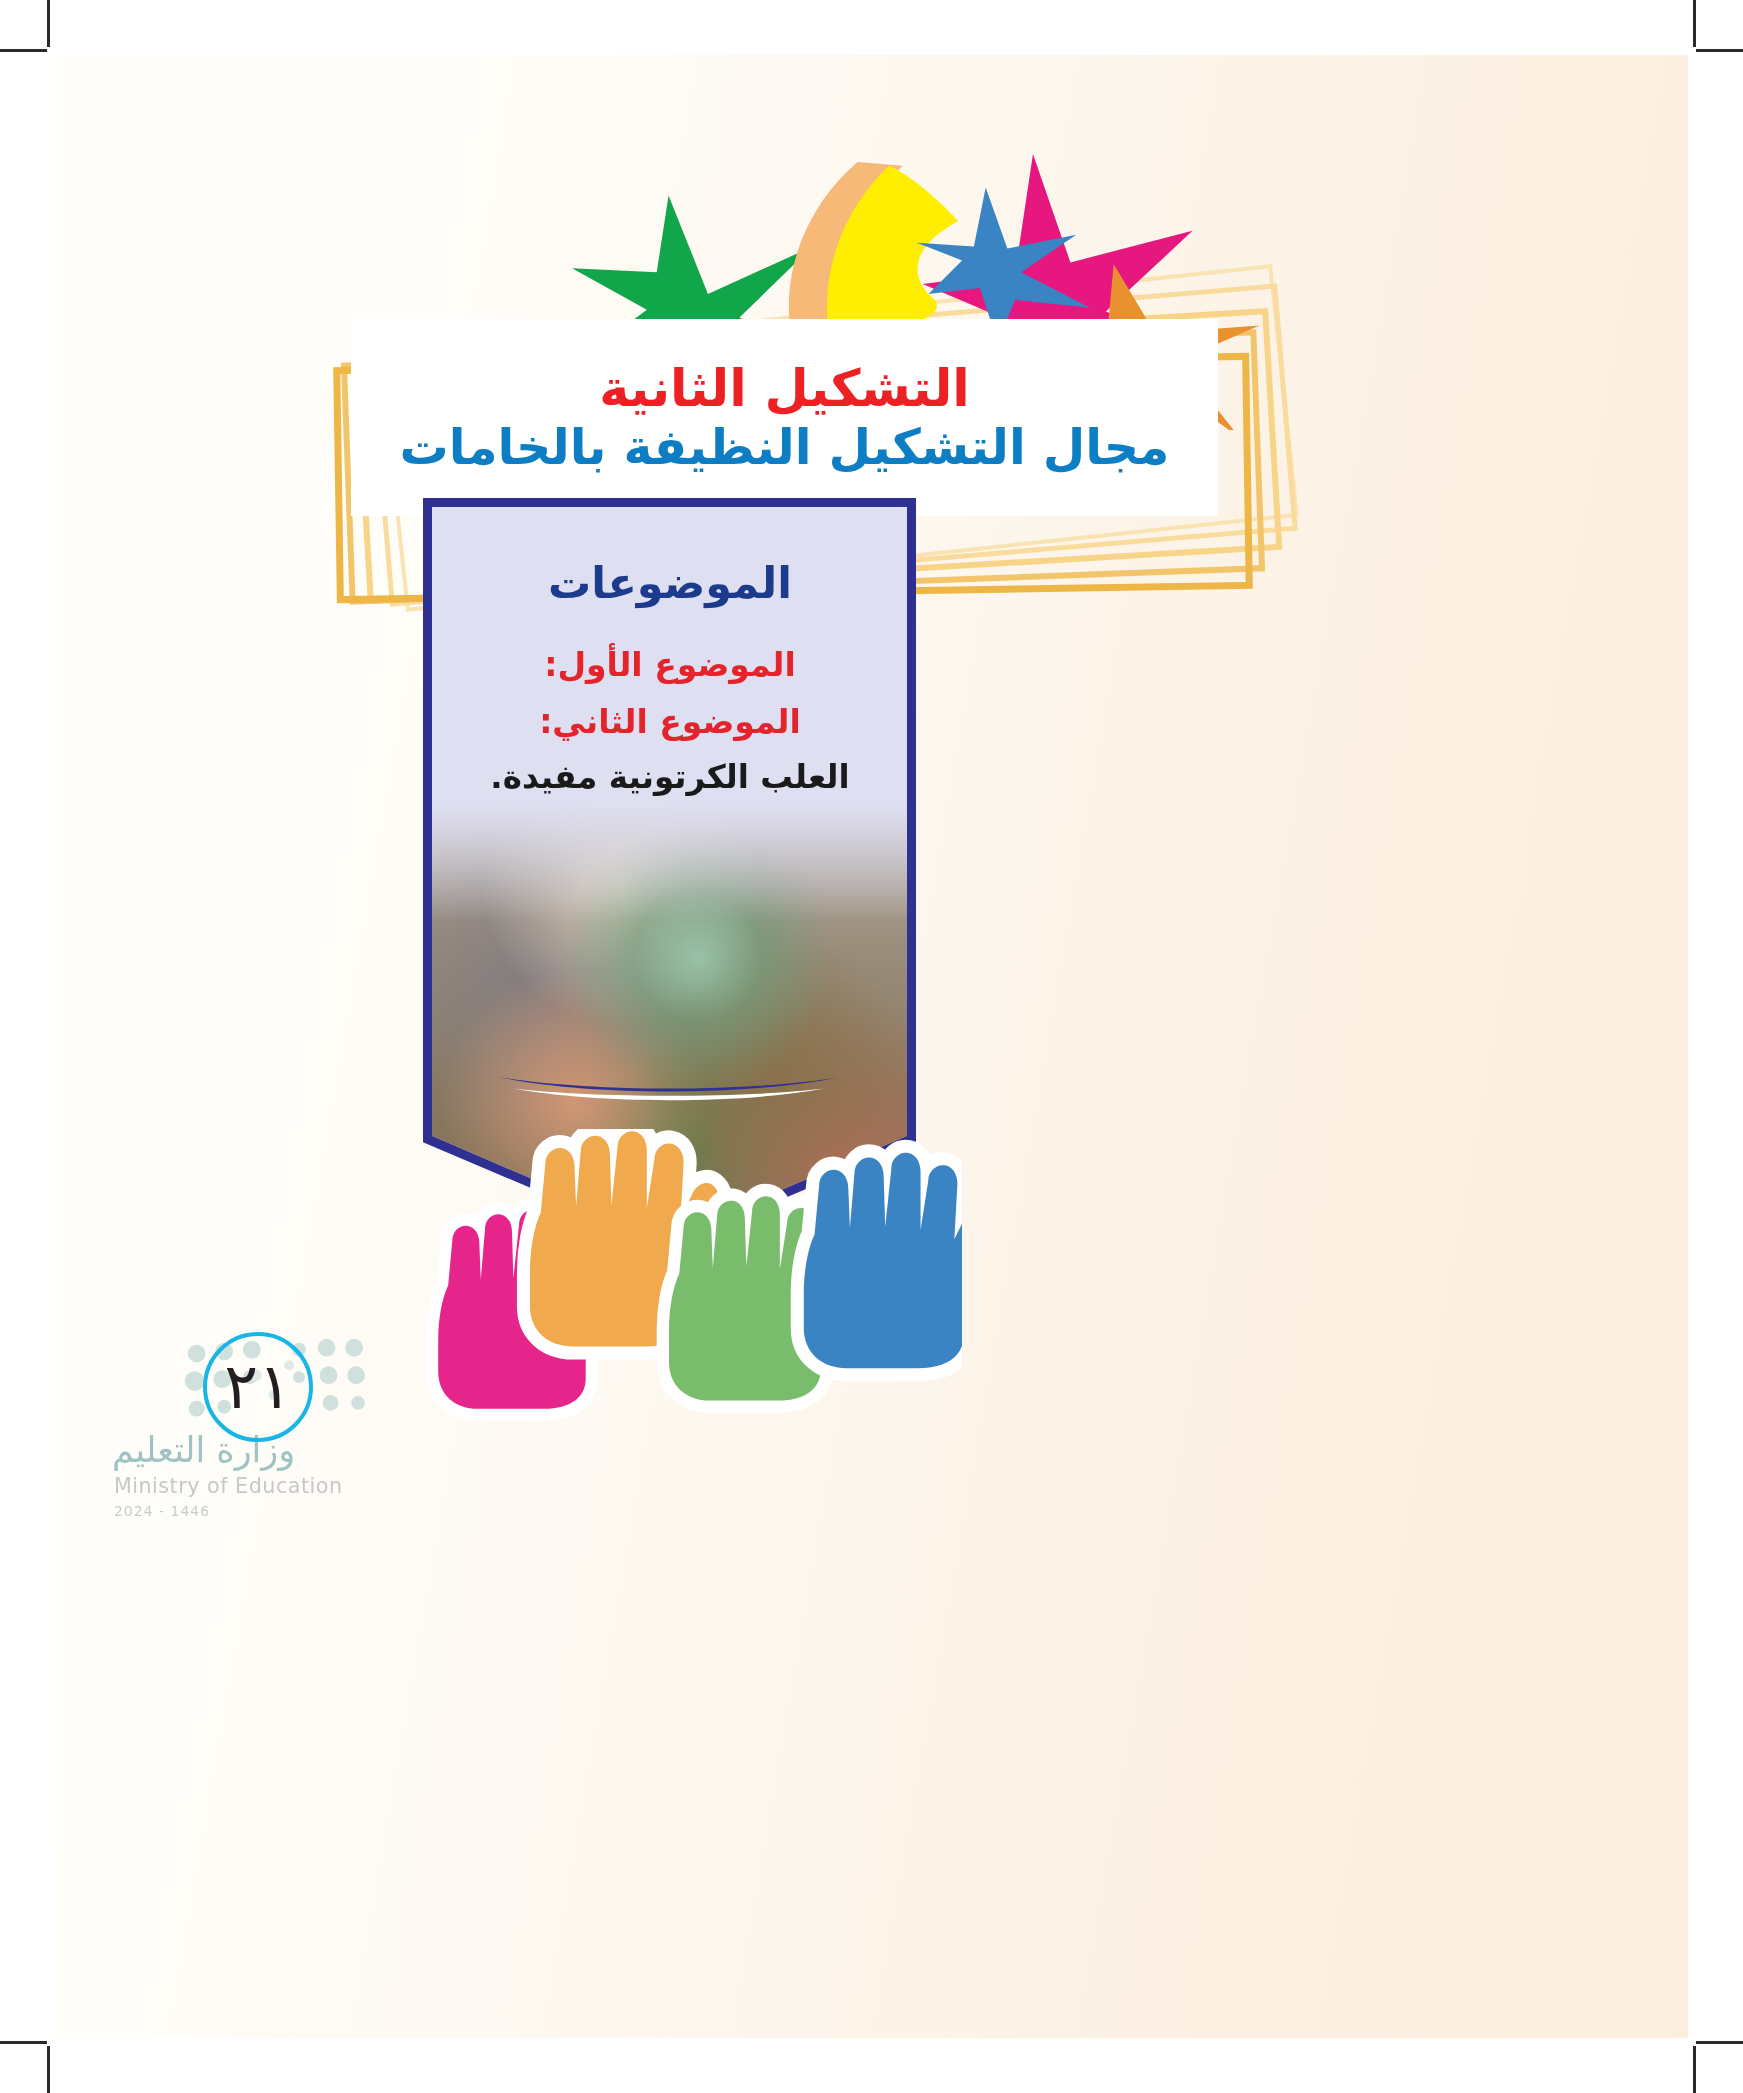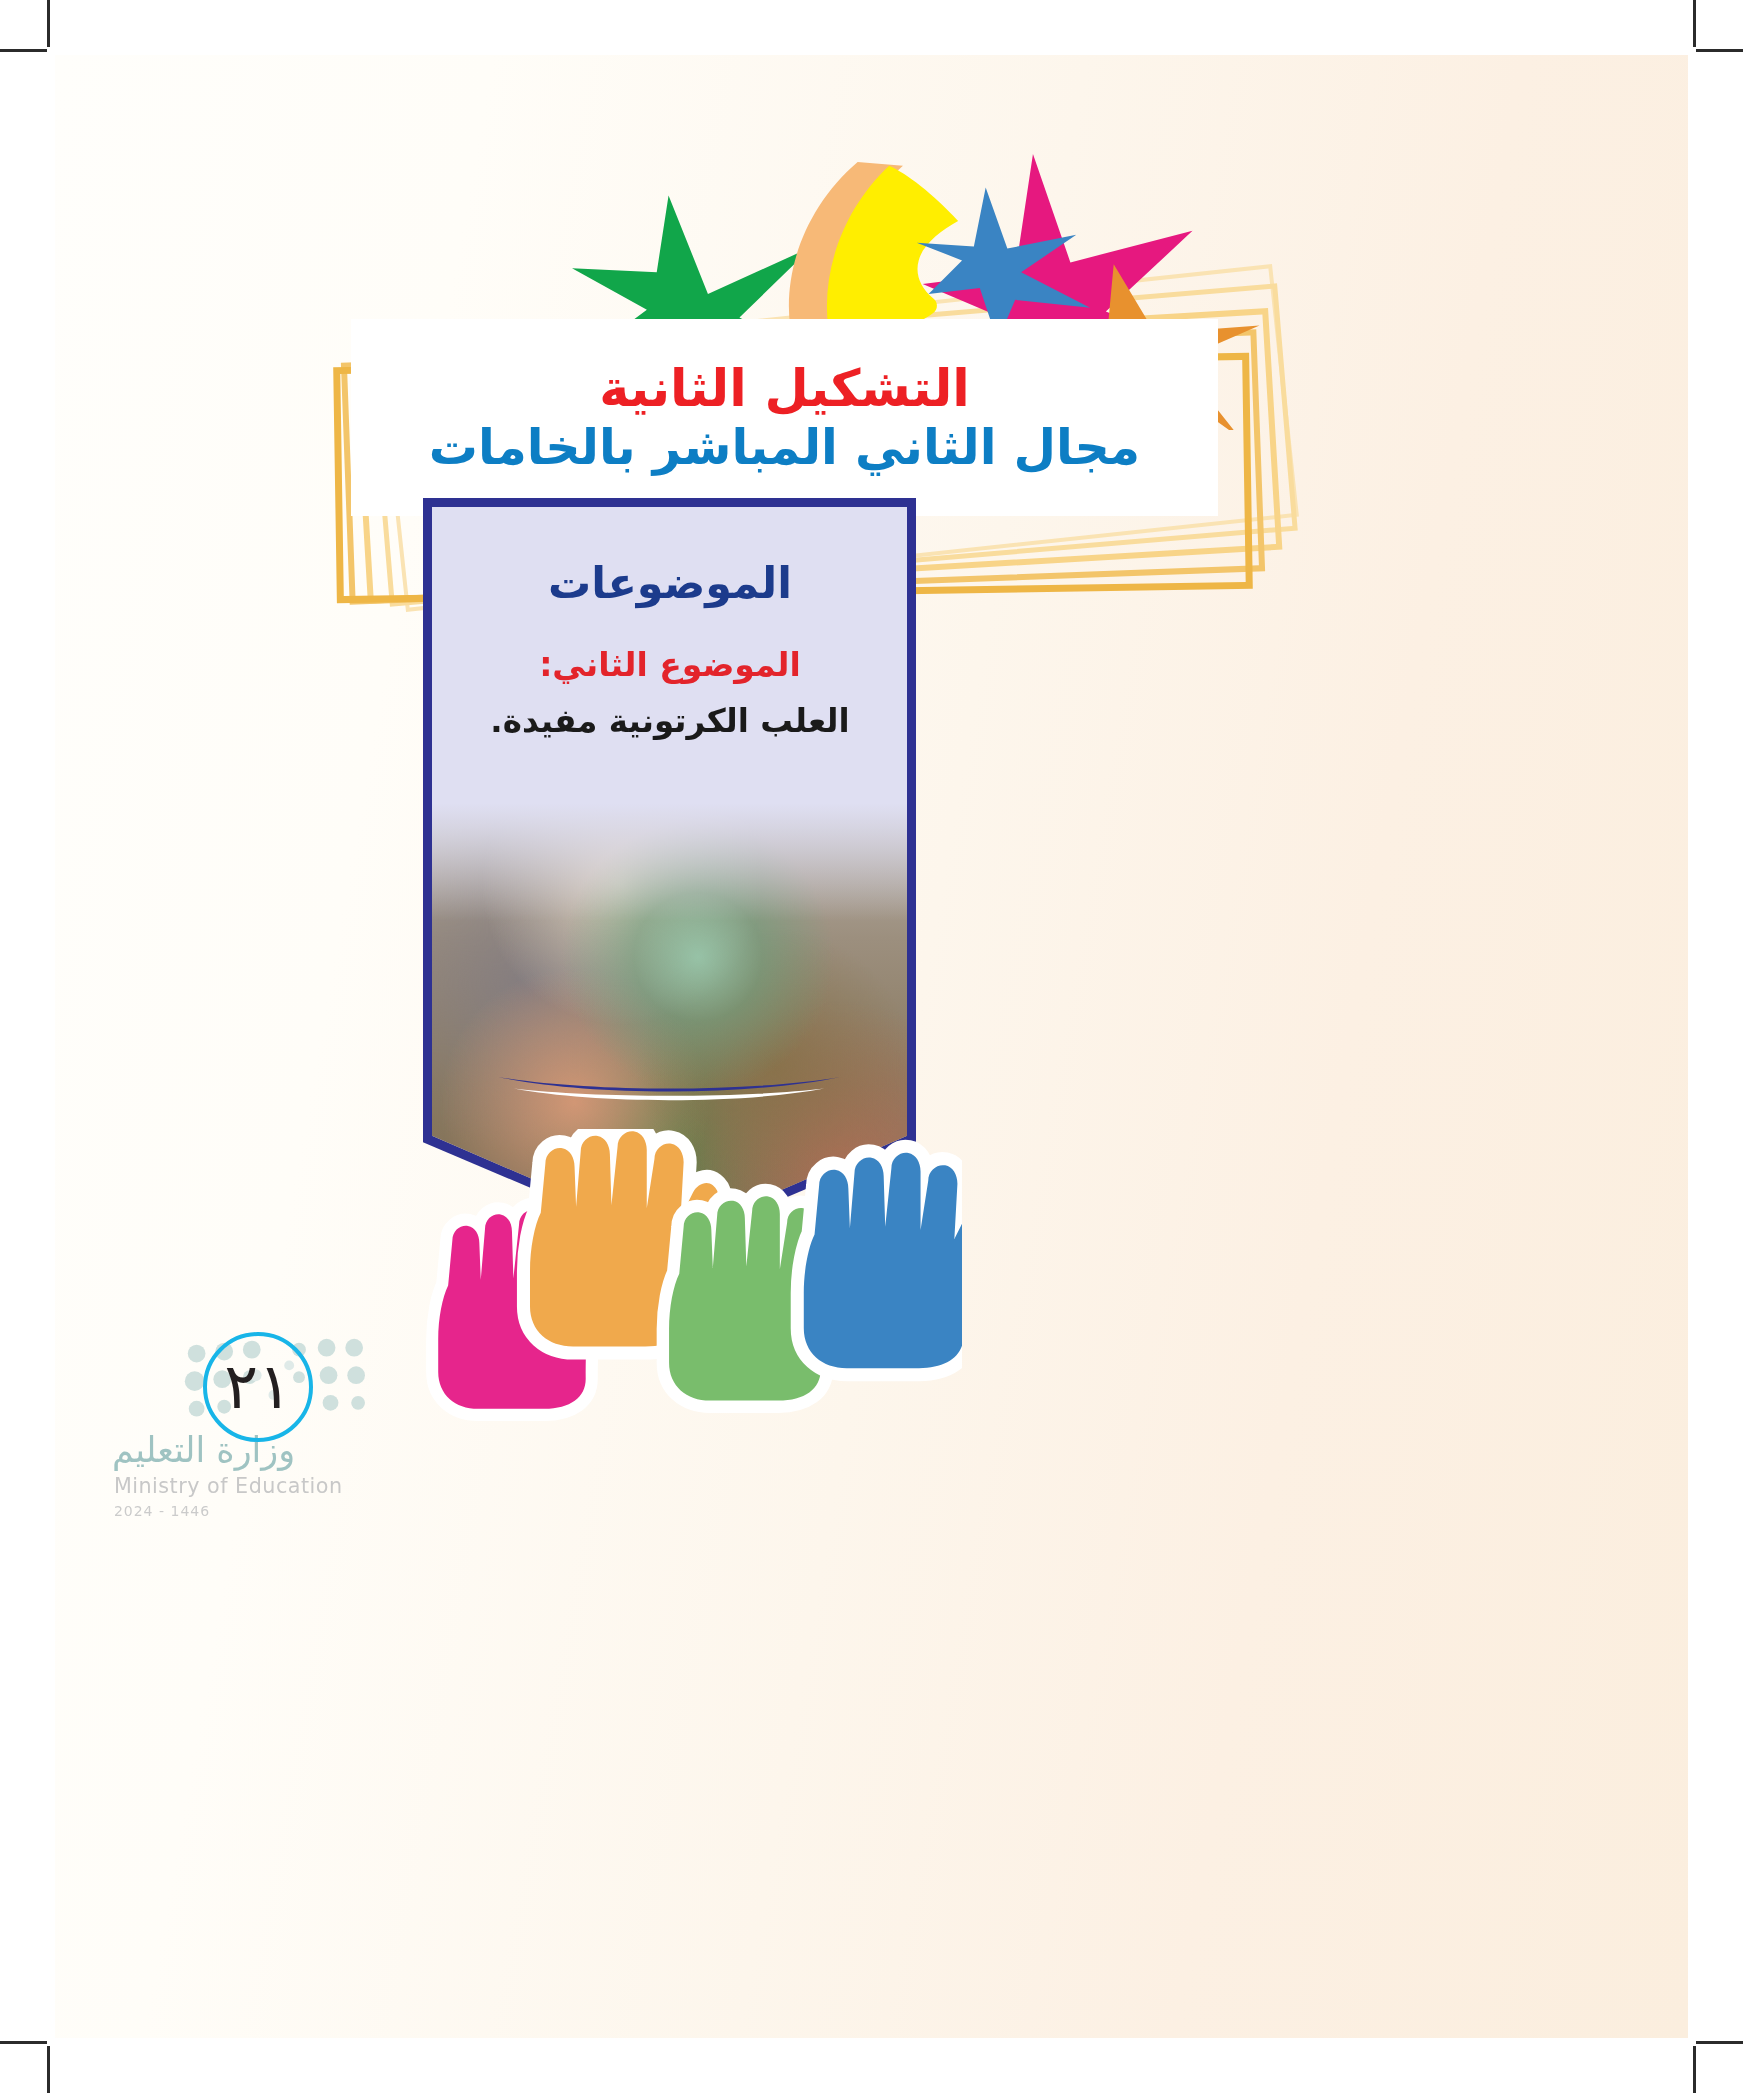--- a/index.html
+++ b/index.html
@@ -313,39 +313,40 @@
       </g>
 
       <g>
         <polygon fill="#e8912e" points="680,122 722,192 828,184 746,220 808,298 724,238 656,278 686,216 600,204 674,186"></polygon>
       </g>
     </svg>
   </div>
 
   <div class="banner">
     <div class="unit-line">التشكيل الثانية</div>
-    <div class="unit-sub">مجال الثاني المباشر بالخامات</div>
+    <div class="unit-sub">مجال التشكيل النظيفة بالخامات</div>
   </div>
 
   <div class="card-wrap">
     <div class="card-outer"></div>
     <div class="card-inner">
 
       <div class="photo">
         <div class="bg"></div>
         <div class="fade"></div>
         <svg class="swoosh" viewBox="0 0 300 34" preserveAspectRatio="none">
           <path d="M0,2 C80,22 220,22 300,2 C220,18 80,18 0,2 Z" fill="#2e3192"></path>
           <path d="M14,14 C86,30 214,30 286,14 C214,24 86,24 14,14 Z" fill="#ffffff"></path>
         </svg>
       </div>
 
       <div class="card-text">
         <div class="topics-title">الموضوعات</div>
 
+        <div class="topic-label">الموضوع الأول:</div>
 
         <div class="topic-label">الموضوع الثاني:</div>
         <div class="topic-value">العلب الكرتونية مفيدة.</div>
       </div>
     </div>
   </div>
 
   <div class="hands">
     <svg width="552" height="325" viewBox="0 0 560 330">
       <defs>

